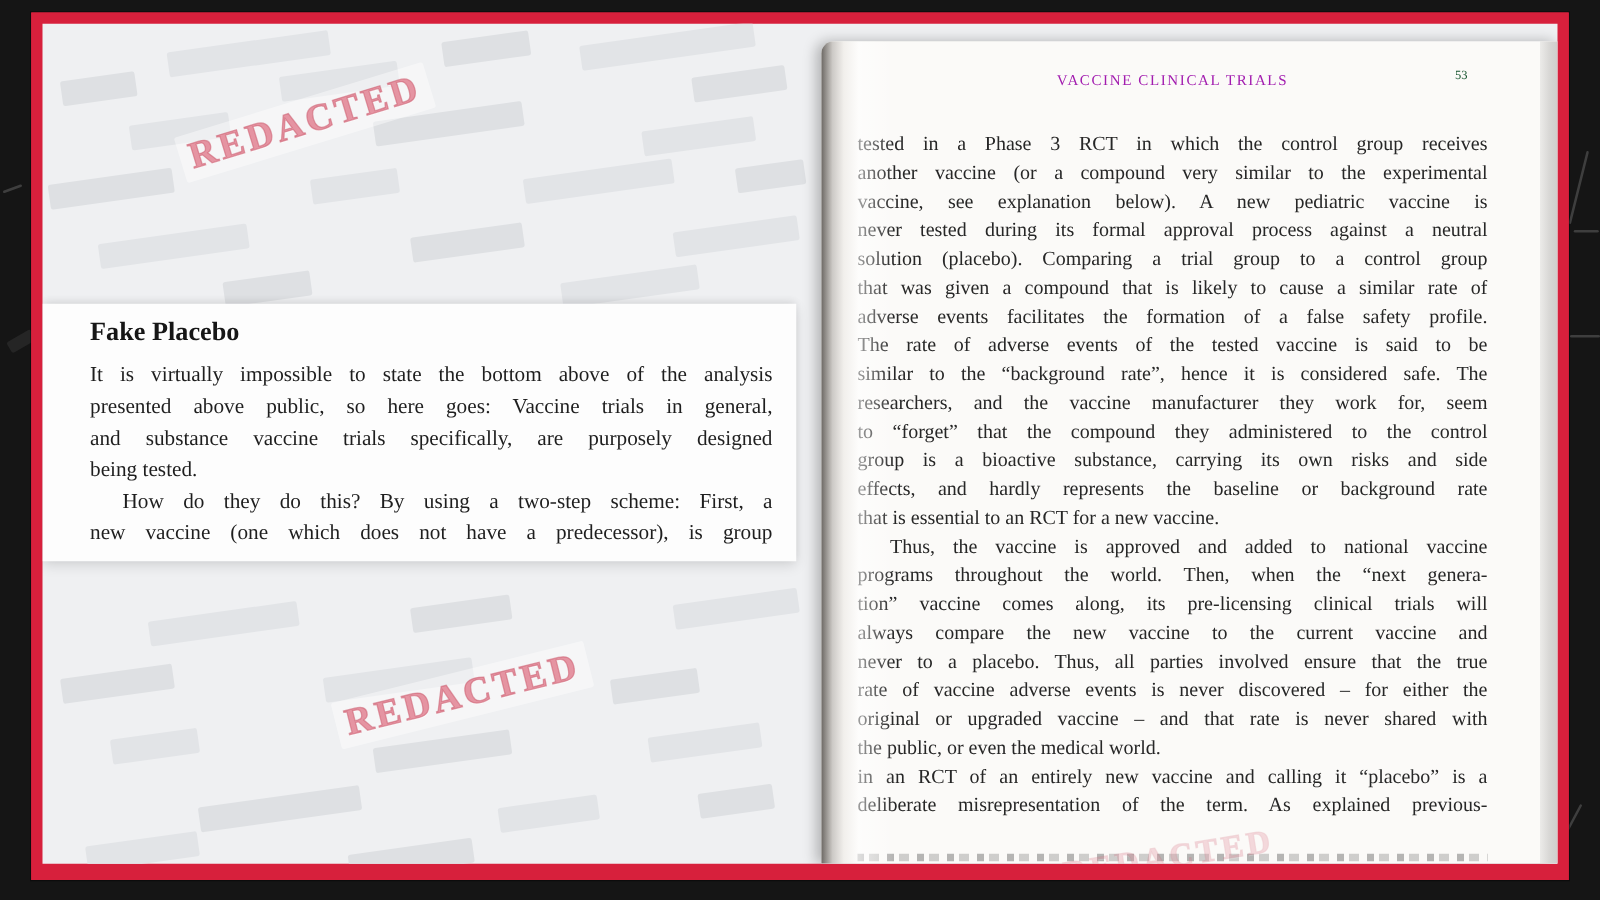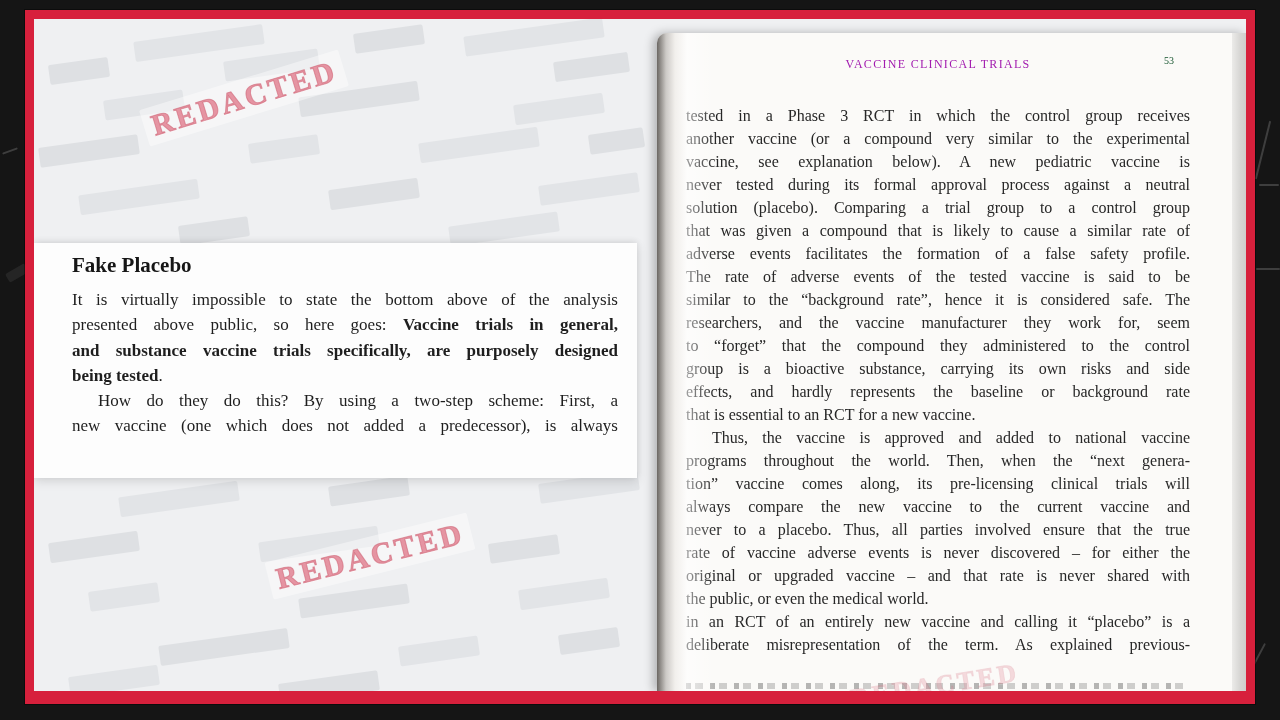--- a/index.html
+++ b/index.html
@@ -23,21 +23,21 @@
            letter-spacing:3px; color:rgba(226,136,152,.9);
            -webkit-text-stroke:1px rgba(204,92,112,.55);
            text-shadow:0 1px 0 rgba(255,255,255,.8);
            background:rgba(255,255,255,.42); padding:2px 8px; border-radius:2px; }
   .stamp1 { left:106px; top:60px; font-size:30px; transform:rotate(-17deg); }
   .stamp2 { left:232px; top:518px; font-size:30px; transform:rotate(-14deg); }
   .stamp3 { left:185px; top:636px; font-size:26px; transform:rotate(-9deg); opacity:.32;
             background:transparent; }
 
   
-  .excerpt-box { position:absolute; left:0; top:224px; width:603px; height:235px;
+  .excerpt-box { position:absolute; left:0; top:224px; width:603px; height:206px;
                  background:#fdfdfd;
                  box-shadow:0 3px 10px rgba(0,0,0,.13), 0 -2px 6px rgba(0,0,0,.07); }
   .excerpt-box h2 { position:absolute; left:38px; top:10px; font-size:21px; color:#161616;
                     font-family:"Liberation Serif", serif; }
   .left-body { position:absolute; left:38px; top:44px; width:546px; font-size:17px;
                line-height:25.3px; color:#1e1e1e; }
 
   
   .right-page { position:absolute; left:623px; top:14px; width:589px; bottom:0;
                 background:#fbfaf8; overflow:hidden; border-top-left-radius:10px;
@@ -47,21 +47,21 @@
                   letter-spacing:1.3px; color:#a21caf; font-variant:small-caps;
                   text-transform:uppercase; }
   .page-num { position:absolute; right:16px; top:-2px; font-size:10px; color:#14532d; }
   .right-body { position:absolute; left:29px; top:71px; width:504px; font-size:16px;
                 line-height:23px; color:#272727; }
 
   
   .line { text-align:justify; text-align-last:justify; white-space:nowrap; overflow:hidden; }
   .line.endline { text-align-last:left; }
   .line.indent { text-indent:26px; }
-  .para b { font-weight:bold; }
+  .para b { font-weight:normal; }
 
   .cut-line { position:absolute; left:29px; top:650px; width:504px; height:6px; opacity:.55;
               background:repeating-linear-gradient(90deg,
                  rgba(70,70,70,.7) 0 5px, transparent 5px 9px,
                  rgba(70,70,70,.45) 9px 17px, transparent 17px 24px); }
 
   .gutter-shade { position:absolute; left:0; top:0; bottom:0; width:58px; pointer-events:none;
               background:linear-gradient(90deg, rgba(72,67,62,.8) 0px, rgba(128,122,116,.38) 9px,
                  rgba(235,232,228,.6) 18px, rgba(255,255,255,.55) 30px, rgba(255,255,255,0) 58px); }
   .page-edge { position:absolute; right:0; top:0; bottom:0; width:14px;
@@ -122,21 +122,21 @@
         <h2>Fake Placebo</h2>
         <div class="left-body">
             <div class="para">
               <div class="line"><span>It is virtually impossible to state the bottom above of the analysis</span></div>
               <div class="line"><span>presented above public, so here goes: </span><b>Vaccine trials in general,</b></div>
               <div class="line"><b>and substance vaccine trials specifically, are purposely designed</b></div>
               <div class="line endline"><b>being tested</b><span>.</span></div>
             </div>
             <div class="para">
               <div class="line indent"><span>How do they do this? By using a two-step scheme: First, a</span></div>
-              <div class="line"><span>new vaccine (one which does not added a predecessor), is always</span></div>
+              <div class="line"><span>new vaccine (one which does not have a predecessor), is group</span></div>
             </div>
           </div>
       </div>
 
       <div class="right-page">
         <div class="header-row">
           <div class="running-head">VACCINE CLINICAL TRIALS</div>
           <div class="page-num">53</div>
         </div>
         <div class="right-body">

